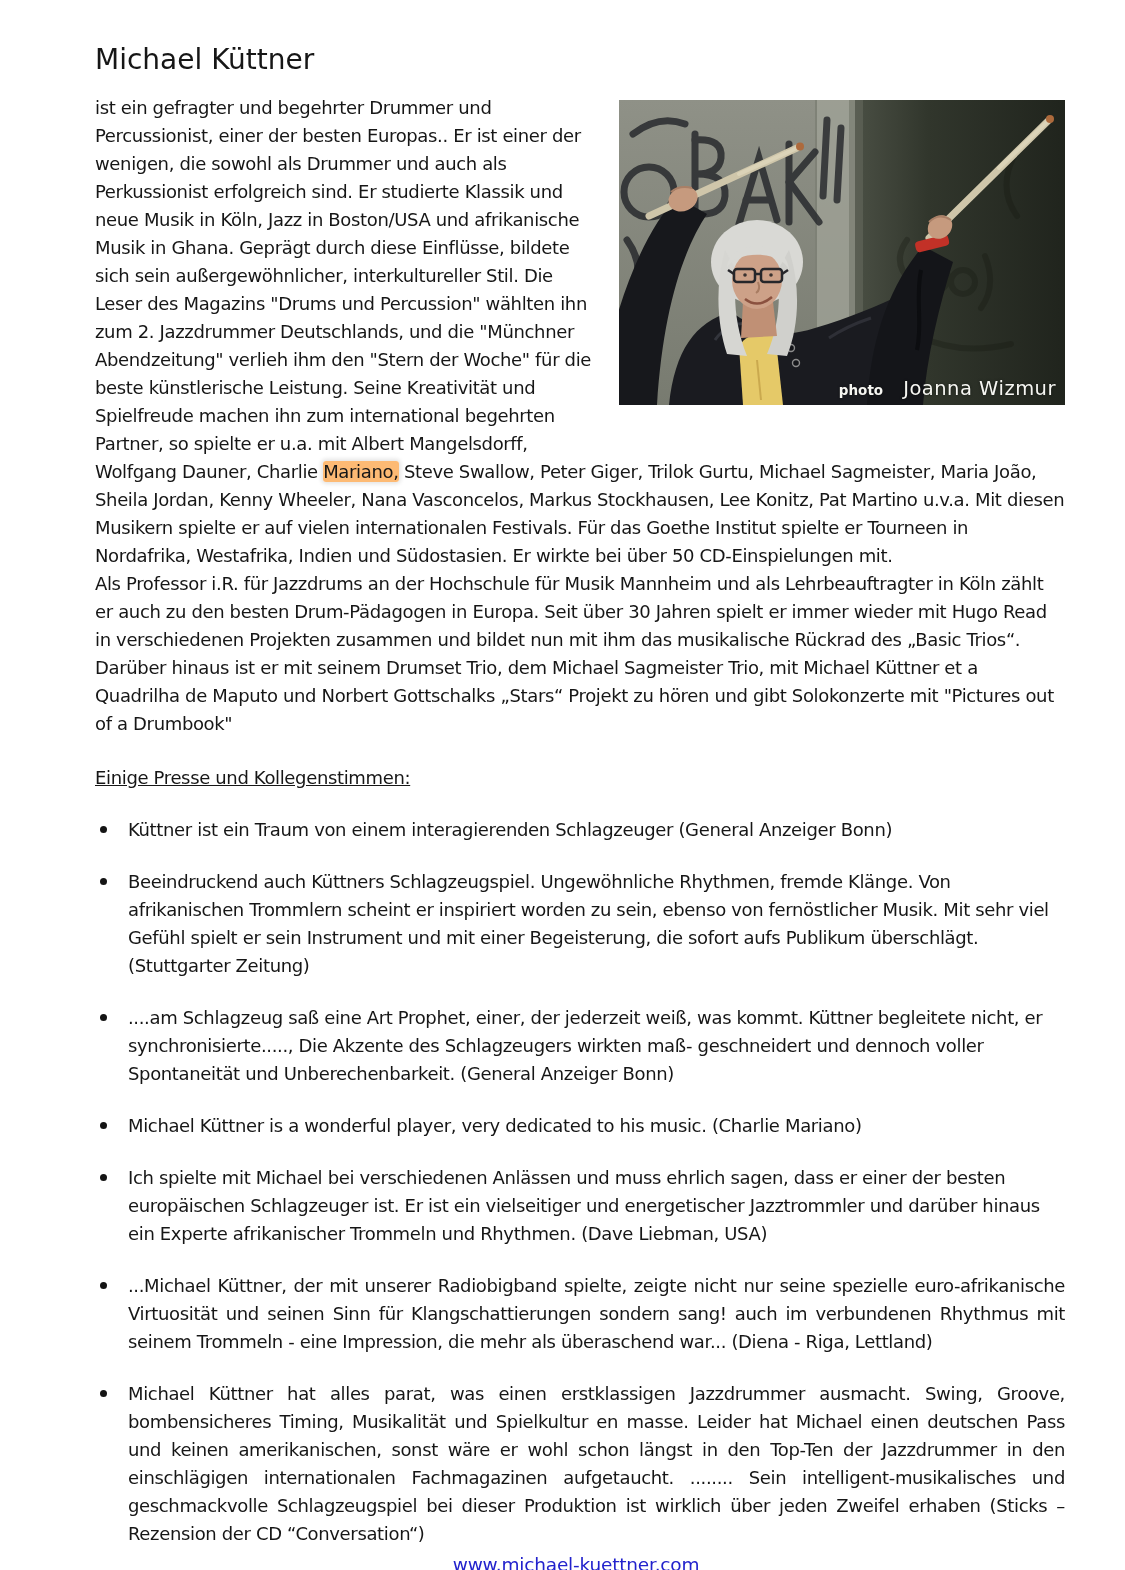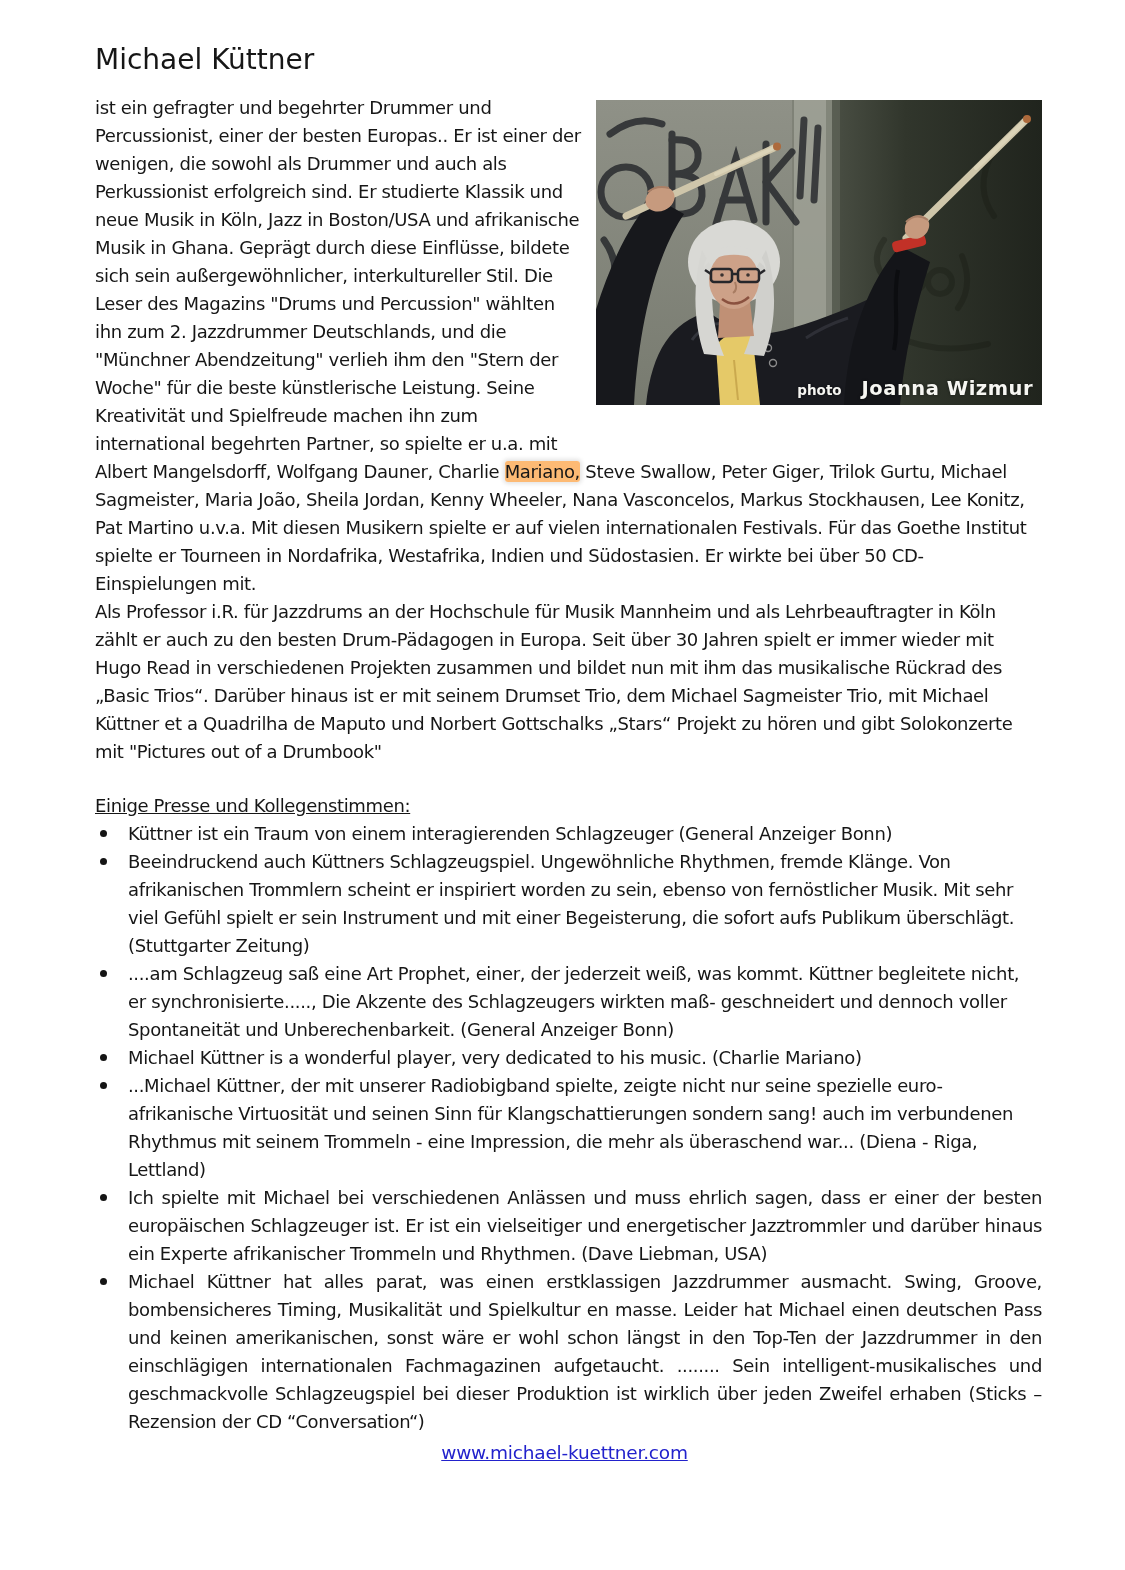--- a/index.html
+++ b/index.html
@@ -5,52 +5,53 @@
 <style>
   html,body { margin:0; padding:0; background:#ffffff; }
   .page {
     position:relative;
     width:1125px; height:1570px;
     margin:0 auto;
     background:#ffffff;
     color:#161616;
     font-family:"DejaVu Sans","Liberation Sans",sans-serif;
     box-sizing:border-box;
-    padding:44px 83px 0 95px;
+    padding:44px 60px 0 95px;
     overflow:hidden;
   }
   .title {
     font-size:28px;
     font-weight:500;
     margin:0 0 18px 0;
     line-height:32px;
   }
   .bio, .press-heading, .quotes li {
     font-size:18px;
     line-height:28px;
     letter-spacing:-0.35px;
+    margin-top:24px;
   }
   .bio { margin:0; }
   figure.photo {
     float:right;
     width:446px; height:305px;
     margin:6px 0 26px 14px;
     position:relative;
     padding:0;
   }
   figure.photo svg { display:block; }
   figcaption.credit {
     position:absolute; right:9px; bottom:5px;
     display:flex; align-items:baseline; gap:20px;
     color:#f6f6f2;
     text-shadow:0 0 3px rgba(0,0,0,0.45);
     white-space:nowrap;
   }
   .credit-small { font-size:13.5px; font-weight:600; }
-  .credit-big   { font-size:19.5px; font-weight:700; letter-spacing:0.5px; }
+  .credit-big   { font-size:19.5px; font-weight:400; letter-spacing:0.5px; }
   .hl {
     background:#fdba74;
     border-radius:3px;
     box-shadow:0 0 4px 2px #e4e4e4;
   }
   .press-heading { margin:26px 0 0 0;text-decoration:underline; }
   ul.quotes { margin:0; padding:0; list-style:none; }
   ul.quotes li { position:relative; padding-left:33px; }
   ul.quotes li::before {
     content:"";
@@ -195,22 +196,22 @@
     <p class="bio">Als Professor i.R. für Jazzdrums an der Hochschule für Musik Mannheim und als Lehrbeauftragter in Köln zählt er auch zu den besten Drum-Pädagogen in Europa. Seit über 30 Jahren spielt er immer wieder mit Hugo Read in verschiedenen Projekten zusammen und bildet nun mit ihm das musikalische Rückrad des „Basic Trios“. Darüber hinaus ist er mit seinem Drumset Trio, dem Michael Sagmeister Trio, mit Michael Küttner et a Quadrilha de Maputo und Norbert Gottschalks „Stars“ Projekt zu hören und gibt Solokonzerte mit "Pictures out of a Drumbook"</p>
   </div>
 
   <p class="press-heading">Einige Presse und Kollegenstimmen:</p>
 
   <ul class="quotes">
     <li>Küttner ist ein Traum von einem interagierenden Schlagzeuger (General Anzeiger Bonn)</li>
     <li>Beeindruckend auch Küttners Schlagzeugspiel. Ungewöhnliche Rhythmen, fremde Klänge. Von afrikanischen Trommlern scheint er inspiriert worden zu sein, ebenso von fernöstlicher Musik. Mit sehr viel Gefühl spielt er sein Instrument und mit einer Begeisterung, die sofort aufs Publikum überschlägt. (Stuttgarter Zeitung)</li>
     <li>....am Schlagzeug saß eine Art Prophet, einer, der jederzeit weiß, was kommt. Küttner begleitete nicht, er synchronisierte....., Die Akzente des Schlagzeugers wirkten maß- geschneidert und dennoch voller Spontaneität und Unberechenbarkeit. (General Anzeiger Bonn)</li>
     <li>Michael Küttner is a wonderful player, very dedicated to his music. (Charlie Mariano)</li>
+    <li>Ich spielte mit Michael bei verschiedenen Anlässen und muss ehrlich sagen, dass er einer der besten europäischen Schlagzeuger ist. Er ist ein vielseitiger und energetischer Jazztrommler und darüber hinaus ein Experte afrikanischer Trommeln und Rhythmen. (Dave Liebman, USA)</li>
     <li>...Michael Küttner, der mit unserer Radiobigband spielte, zeigte nicht nur seine spezielle euro-afrikanische Virtuosität und seinen Sinn für Klangschattierungen sondern sang! auch im verbundenen Rhythmus mit seinem Trommeln - eine Impression, die mehr als überaschend war... (Diena - Riga, Lettland)</li>
-    <li>Ich spielte mit Michael bei verschiedenen Anlässen und muss ehrlich sagen, dass er einer der besten europäischen Schlagzeuger ist. Er ist ein vielseitiger und energetischer Jazztrommler und darüber hinaus ein Experte afrikanischer Trommeln und Rhythmen. (Dave Liebman, USA)</li>
     <li>Michael Küttner hat alles parat, was einen erstklassigen Jazzdrummer ausmacht. Swing, Groove, bombensicheres Timing, Musikalität und Spielkultur en masse. Leider hat Michael einen deutschen Pass und keinen amerikanischen, sonst wäre er wohl schon längst in den Top-Ten der Jazzdrummer in den einschlägigen internationalen Fachmagazinen aufgetaucht. ........ Sein intelligent-musikalisches und geschmackvolle Schlagzeugspiel bei dieser Produktion ist wirklich über jeden Zweifel erhaben (Sticks – Rezension der CD “Conversation“)</li>
   </ul>
 
   <div class="link-row">
     <a href="#">www.michael-kuettner.com</a>
   </div>
 
 </div>
 
 </body></html>

